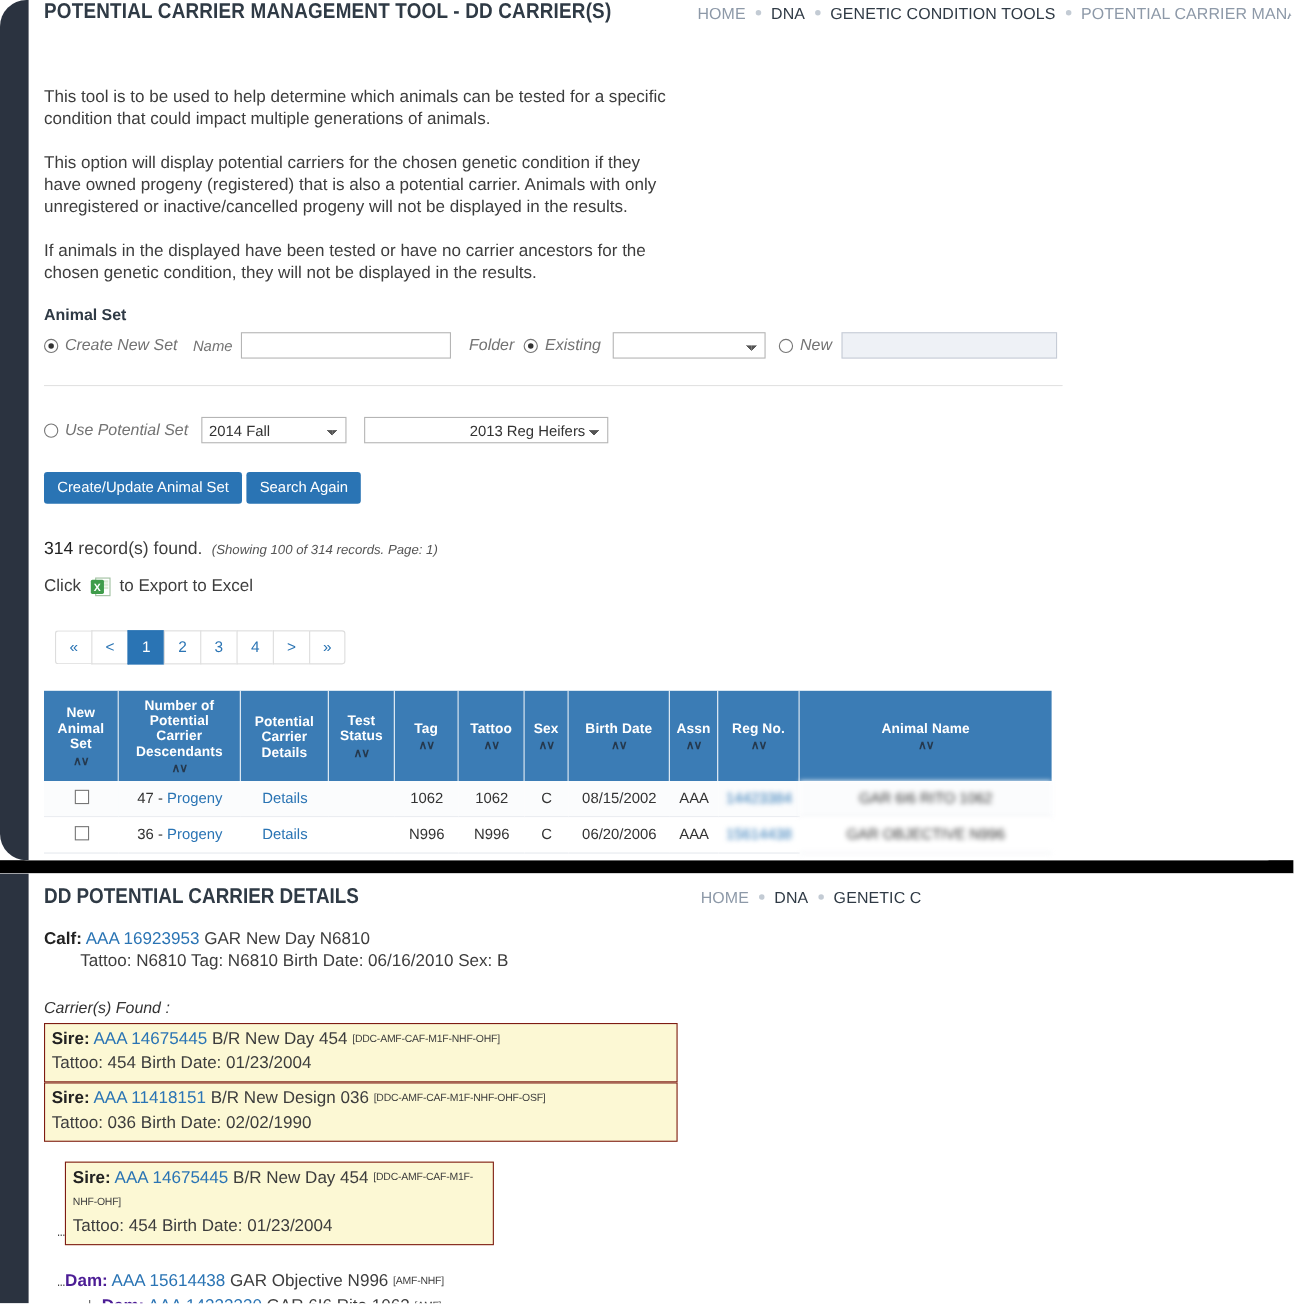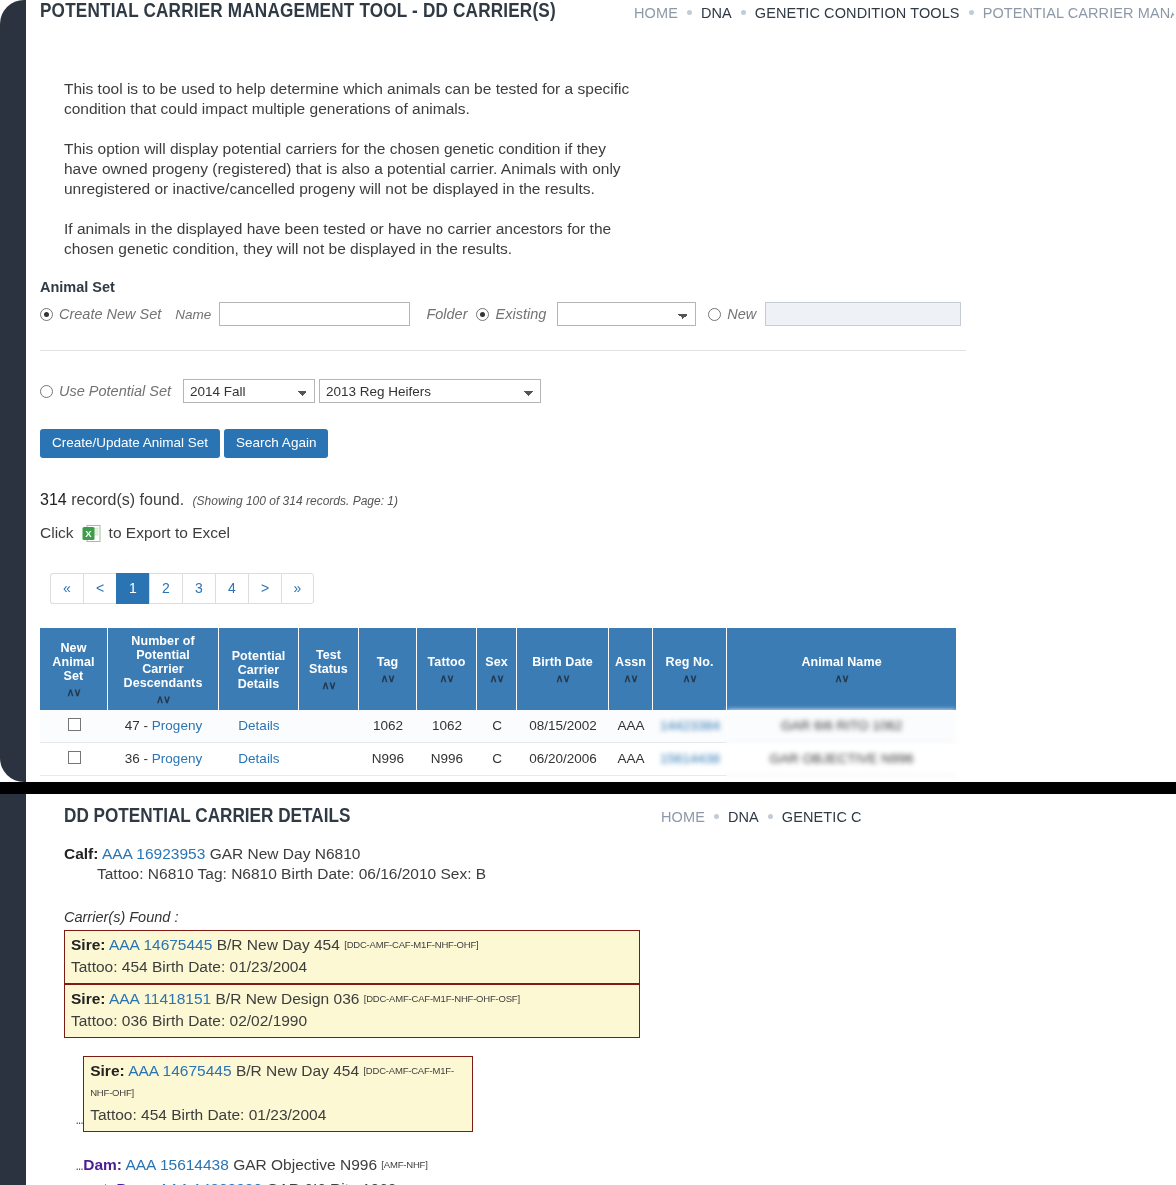--- a/index.html
+++ b/index.html
@@ -42,21 +42,21 @@
   }
   .breadcrumb .crumb { color:#8d99a8; }
   .breadcrumb .crumb.active { color:#2f3a45; }
   .breadcrumb .crumb.current { color:#8d99a8; }
   .breadcrumb .sep {
     display:inline-block; width:5px; height:5px; border-radius:50%;
     background:#c3cbd4; margin:0 9px 3px 9px; vertical-align:middle;
   }
 
   
-  .intro { padding:0 0 0 40px;margin-left:24px; }
+  .intro { padding:0 0 0 40px; }
   .intro p {
     margin:0 0 20px 0;
     font-size:15.5px;
     line-height:20px;
     color:#3d3d3d;
     max-width:568px;
   }
   .intro p:first-child { margin-top:45px; }
 
   
@@ -217,21 +217,21 @@
     </div>
 
     <hr class="hr-sep">
 
     <div class="row2">
       <span class="radio"></span>
       <span class="lbl">Use Potential Set</span>
       <select class="sel" style="width:132px; margin-left:12px;">
         <option>2014 Fall</option>
       </select>
-      <select class="sel" style="width:222px; margin-left:4px;">
+      <select class="sel" style="width:222px; margin-left:16px;text-align:right;">
         <option>2013 Reg Heifers</option>
       </select>
     </div>
 
     <div class="btn-row">
       <button class="btn">Create/Update Animal Set</button>
       <button class="btn">Search Again</button>
     </div>
 
     <div class="rec-line">
@@ -347,21 +347,21 @@
           <td><a class="lnk blur" href="#">15614438</a></td>
           <td class="blur">GAR OBJECTIVE N996</td>
         </tr>
       </tbody>
     </table>
   </div>
 </div>
 
 <div class="divider"></div>
 
-<div class="panel" style="height:391px;padding-left:24px;">
+<div class="panel" style="height:391px;">
   <div class="sidebar-strip"></div>
 
   <div class="page-head" style="height:36px;">
     <div class="detail-title" style="top:10px;">DD POTENTIAL CARRIER DETAILS</div>
     <div class="breadcrumb" style="left:637px; top:15px;">
       <span class="crumb">HOME</span><span class="sep"></span><span class="crumb active">DNA</span><span class="sep"></span><span class="crumb active">GENETIC C</span>
     </div>
   </div>
 
   <div style="padding-left:40px; margin-top:15px;">

